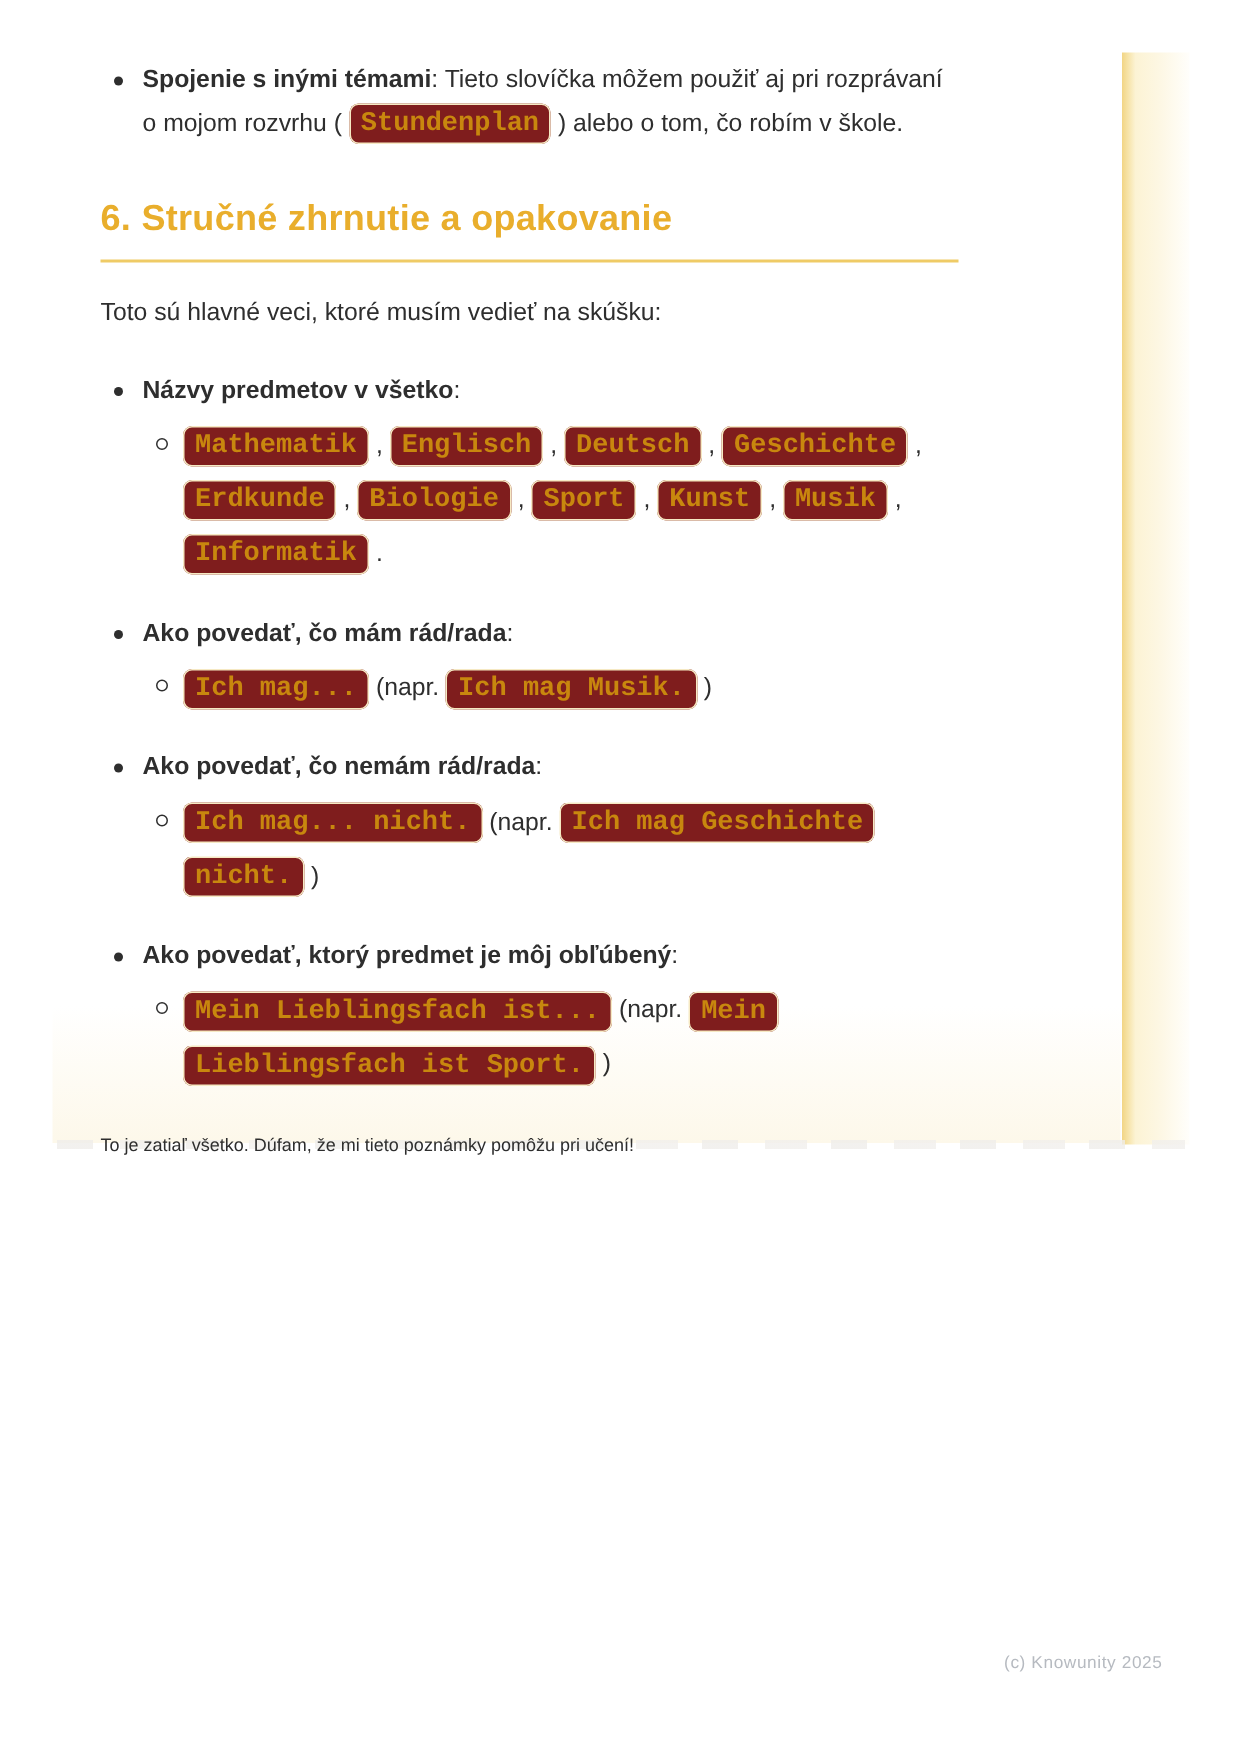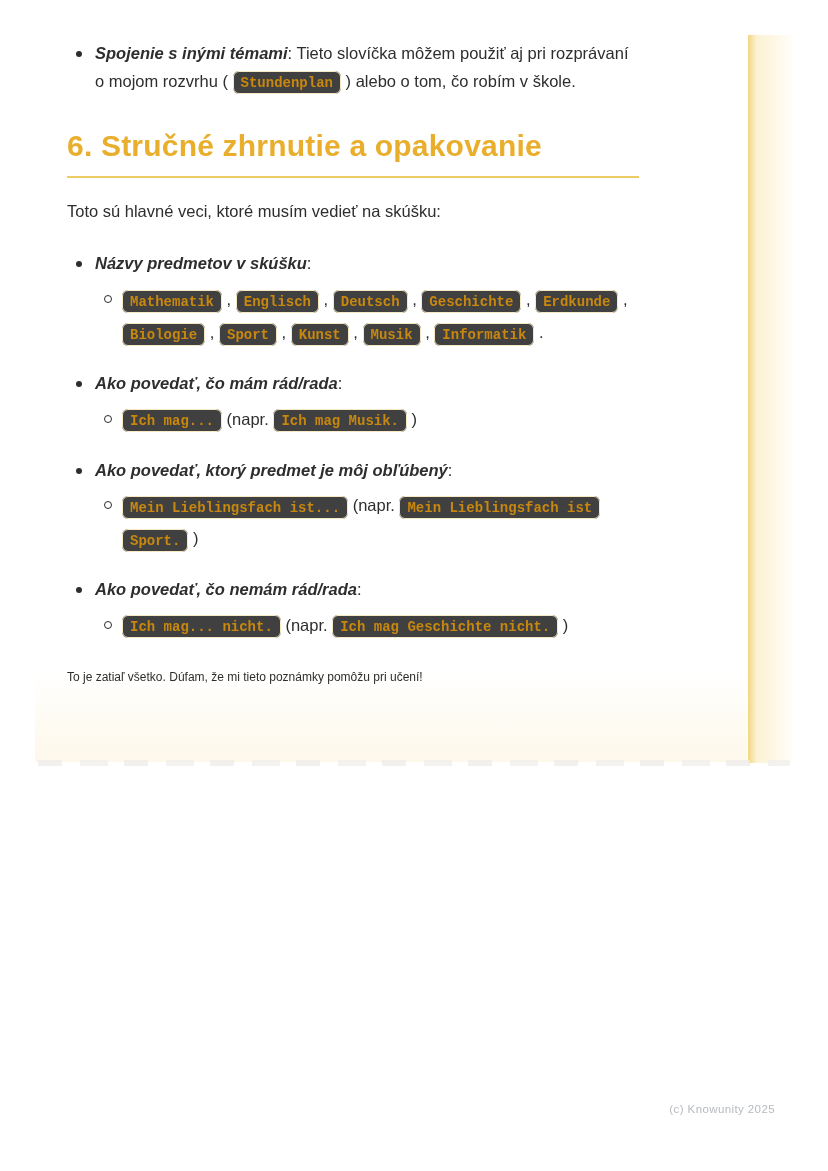--- a/index.html
+++ b/index.html
@@ -57,21 +57,21 @@
     position: absolute;
     left: 9px; top: 11px;
     width: 6px; height: 6px;
     border-radius: 50%;
     background: #2e2e2e;
   }
   .intro-bullet { margin-top: 40px; }
 
   .section-title {
     margin: 34px 0 0 0;
-    font-size: 30px;
+    font-size: 24px;
     font-weight: 700;
     letter-spacing: 0.2px;
     color: #e9ae2c;
     padding-bottom: 13px;
     border-bottom: 2px solid #efcb66;
   }
 
   .section-intro { margin-top: 20px; font-size: 16.5px; line-height: 1.6; }
 
   .summary-list { margin: 26px 0 0 0; padding: 0; list-style: none; }
@@ -87,28 +87,28 @@
   .item-sub::before {
     content: "";
     position: absolute;
     left: 9px; top: 12px;
     width: 6px; height: 6px;
     border-radius: 50%;
     border: 1.4px solid #2e2e2e;
     background: transparent;
   }
 
-  .seg-bold { font-weight: 700; font-style: italic; }
+  .seg-bold { font-weight: 700; }
   .seg-text { font-weight: 400; }
   .seg-code {
     font-family: "Liberation Mono", "DejaVu Sans Mono", monospace;
     font-weight: 700;
-    font-size: 14px;
+    font-size: 18px;
     color: #c8870e;
-    background: #404040;
+    background: #7f1d1d;
     border: 1px solid #f6e9c3;
     border-radius: 6px;
     padding: 2.5px 7px;
     -webkit-box-decoration-break: clone;
     box-decoration-break: clone;
   }
 
   .outro { margin-top: 26px; font-size: 12px; line-height: 1.6; }
 
   .footer-copyright {
@@ -130,34 +130,34 @@
 <div class="content">
 
   <div class="bullet-item intro-bullet"><span class="seg-bold">Spojenie s inými témami</span><span class="seg-text">: Tieto slovíčka môžem použiť aj pri rozprávaní o mojom rozvrhu ( </span><span class="seg-code">Stundenplan</span><span class="seg-text"> ) alebo o tom, čo robím v škole.</span></div>
 
   <h1 class="section-title">6. Stručné zhrnutie a opakovanie</h1>
 
   <p class="section-intro">Toto sú hlavné veci, ktoré musím vedieť na skúšku:</p>
 
   <ul class="summary-list">
       <li class="bullet-item">
-        <div class="item-label"><span class="seg-bold">Názvy predmetov v skúšku</span><span class="seg-text">:</span></div>
+        <div class="item-label"><span class="seg-bold">Názvy predmetov v všetko</span><span class="seg-text">:</span></div>
         <div class="item-sub"><span class="seg-code">Mathematik</span><span class="seg-text"> , </span><span class="seg-code">Englisch</span><span class="seg-text"> , </span><span class="seg-code">Deutsch</span><span class="seg-text"> , </span><span class="seg-code">Geschichte</span><span class="seg-text"> , </span><span class="seg-code">Erdkunde</span><span class="seg-text"> , </span><span class="seg-code">Biologie</span><span class="seg-text"> , </span><span class="seg-code">Sport</span><span class="seg-text"> , </span><span class="seg-code">Kunst</span><span class="seg-text"> , </span><span class="seg-code">Musik</span><span class="seg-text"> , </span><span class="seg-code">Informatik</span><span class="seg-text"> .</span></div>
       </li>
       <li class="bullet-item">
         <div class="item-label"><span class="seg-bold">Ako povedať, čo mám rád/rada</span><span class="seg-text">:</span></div>
         <div class="item-sub"><span class="seg-code">Ich mag...</span><span class="seg-text"> (napr. </span><span class="seg-code">Ich mag Musik.</span><span class="seg-text"> )</span></div>
       </li>
       <li class="bullet-item">
+        <div class="item-label"><span class="seg-bold">Ako povedať, čo nemám rád/rada</span><span class="seg-text">:</span></div>
+        <div class="item-sub"><span class="seg-code">Ich mag... nicht.</span><span class="seg-text"> (napr. </span><span class="seg-code">Ich mag Geschichte nicht.</span><span class="seg-text"> )</span></div>
+      </li>
+      <li class="bullet-item">
         <div class="item-label"><span class="seg-bold">Ako povedať, ktorý predmet je môj obľúbený</span><span class="seg-text">:</span></div>
         <div class="item-sub"><span class="seg-code">Mein Lieblingsfach ist...</span><span class="seg-text"> (napr. </span><span class="seg-code">Mein Lieblingsfach ist Sport.</span><span class="seg-text"> )</span></div>
-      </li>
-      <li class="bullet-item">
-        <div class="item-label"><span class="seg-bold">Ako povedať, čo nemám rád/rada</span><span class="seg-text">:</span></div>
-        <div class="item-sub"><span class="seg-code">Ich mag... nicht.</span><span class="seg-text"> (napr. </span><span class="seg-code">Ich mag Geschichte nicht.</span><span class="seg-text"> )</span></div>
       </li>
     </ul>
 
   <p class="outro">To je zatiaľ všetko. Dúfam, že mi tieto poznámky pomôžu pri učení!</p>
 
 </div>
 
 <div class="footer-copyright">(c) Knowunity 2025</div>
 
 </body></html>

